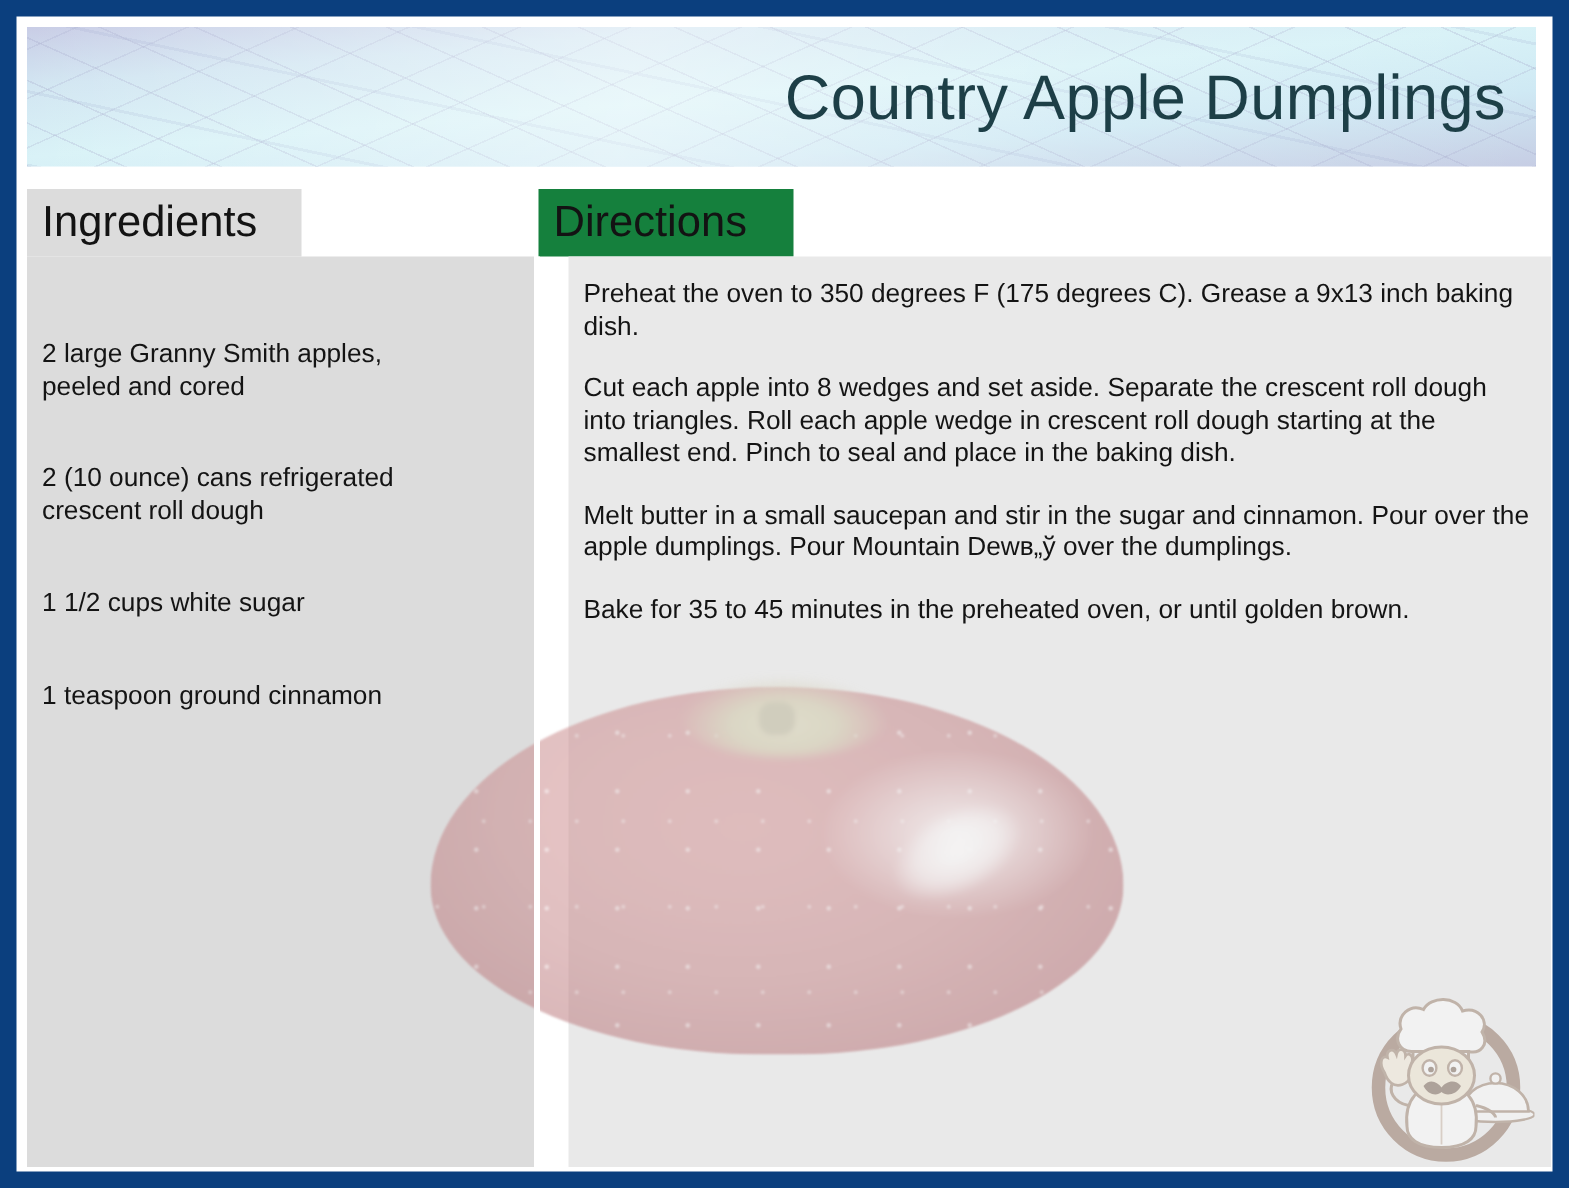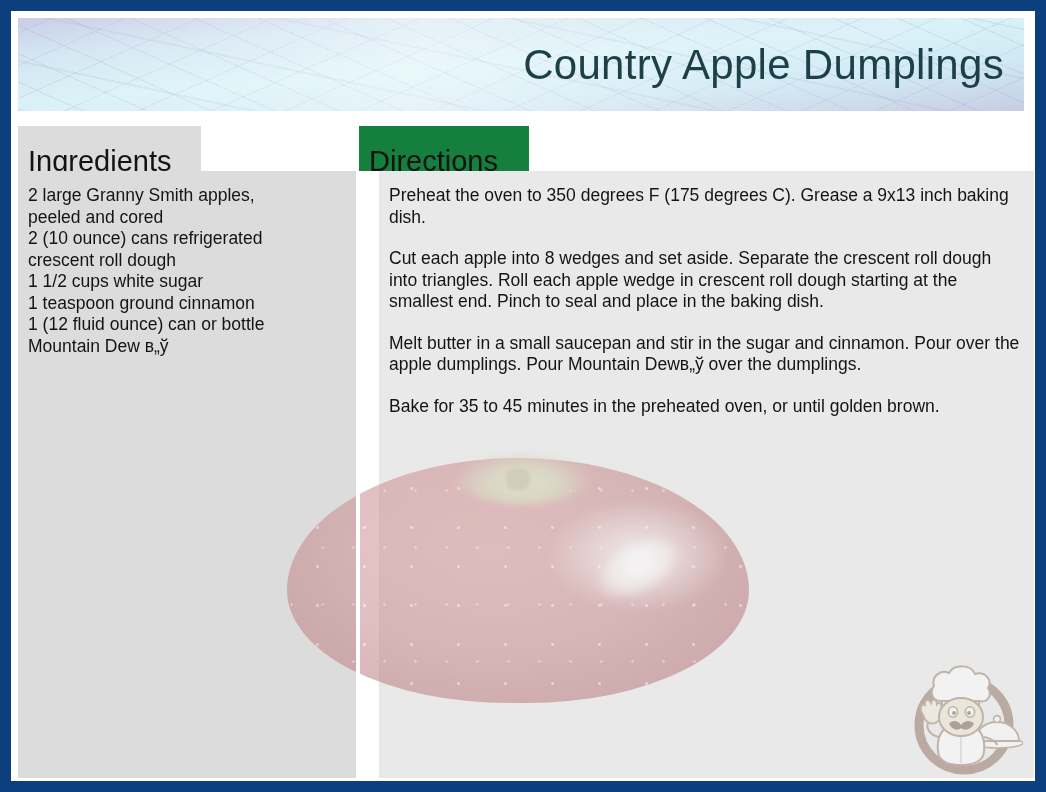--- a/index.html
+++ b/index.html
@@ -45,40 +45,40 @@
     letter-spacing:.3px;
     white-space:nowrap;
   }
   
   .panel-head{
     position:absolute;
     background:#dcdcdc;
     color:#131313;
     font-size:29px;
     line-height:1;
-    padding:21px 12px 10px 10px;
+    padding:8px 12px 10px 10px;
     box-sizing:border-box;
     white-space:nowrap;
   }
   .panel-body{
     position:absolute;
     box-sizing:border-box;
     font-size:17.5px;
     line-height:21.5px;
     color:#141414;
     padding:14px 12px 10px 10px;
   }
   
   #ing-head{left:7px;top:115px;width:183px;height:45px;}
   #ing-body{
     left:7px;top:160px;width:338px;height:607px;
     background:#dcdcdc;
   }
   #ing-list{margin:0;padding:0;list-style:none;}
-  #ing-list li{white-space:pre-wrap;}
+  #ing-list li{white-space:pre-wrap;margin-top:40px;}
   
   #dir-head{left:348px;top:115px;width:170px;height:45px;background:#15803d;}
   #dir-body{
     left:368px;top:160px;width:655px;height:607px;
     background:#e9e9e9;
   }
   #dir-body p{margin:0 0 20px 0;}
   #dir-body p:last-child{margin-bottom:0;}
   
   #apple{
@@ -152,22 +152,20 @@
 
   <div class="panel-head" id="ing-head">Ingredients</div>
   <div class="panel-body" id="ing-body">
     <ul id="ing-list">
       <li>2 large Granny Smith apples,
 peeled and cored</li>
       <li>2 (10 ounce) cans refrigerated
 crescent roll dough</li>
       <li>1 1/2 cups white sugar</li>
       <li>1 teaspoon ground cinnamon</li>
-      <li>1 (12 fluid ounce) can or bottle
-Mountain Dew в„ў</li>
     </ul>
   </div>
 
   <div class="panel-head" id="dir-head">Directions</div>
   <div class="panel-body" id="dir-body">
     <p>Preheat the oven to 350 degrees F (175 degrees C). Grease a 9x13 inch baking dish.</p>
     <p>Cut each apple into 8 wedges and set aside. Separate the crescent roll dough into triangles. Roll each apple wedge in crescent roll dough starting at the smallest end. Pinch to seal and place in the baking dish.</p>
     <p>Melt butter in a small saucepan and stir in the sugar and cinnamon. Pour over the apple dumplings. Pour Mountain Dewв„ў over the dumplings.</p>
     <p>Bake for 35 to 45 minutes in the preheated oven, or until golden brown.</p>
   </div>

